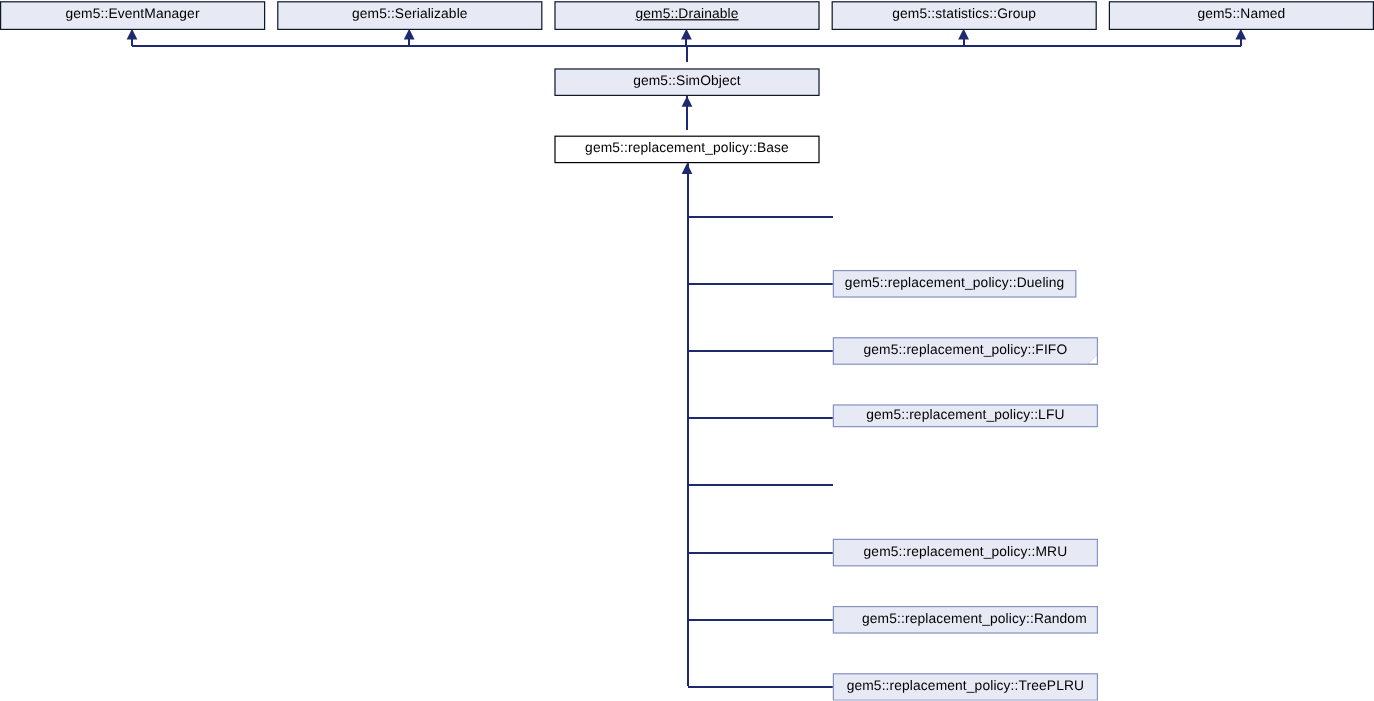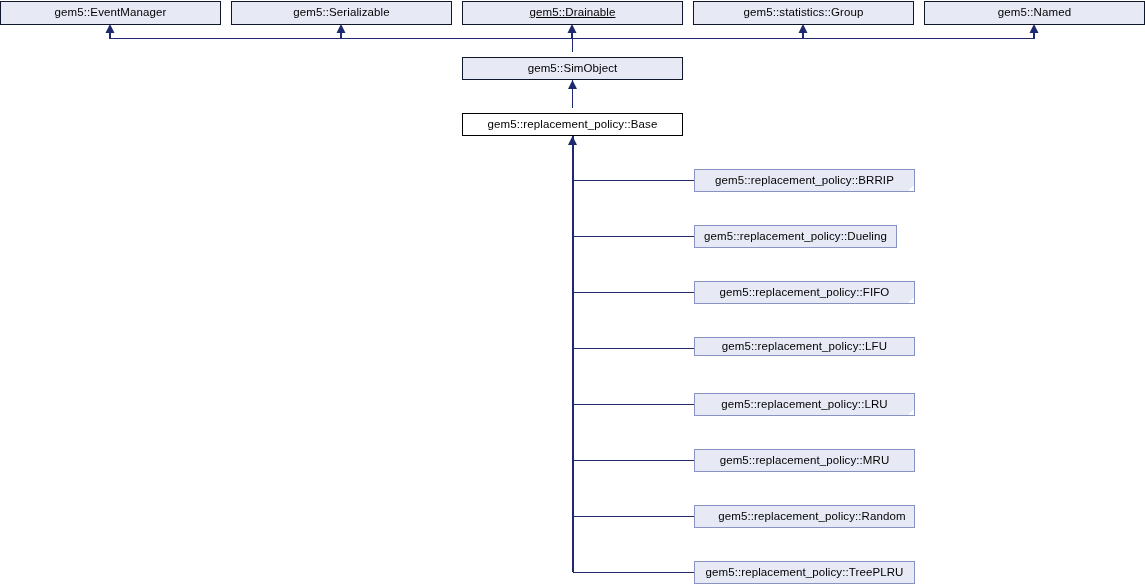--- a/index.html
+++ b/index.html
@@ -138,34 +138,28 @@
   </div>
 
   <div class="node base" style="left:462px; top:57px; width:221px; height:23px;">
     <span class="node-label">gem5::SimObject</span>
   </div>
 
   <div class="node current" style="left:462px; top:113px; width:221px; height:23px;">
     <span class="node-label">gem5::replacement_policy::Base</span>
   </div>
 
-  <div class="node derived folded" style="left:694px; top:169px; width:221px; height:23px;">
-    <span class="node-label">gem5::replacement_policy::BRRIP</span>
-  </div>
   <div class="node derived" style="left:694px; top:225px; width:203px; height:23px;">
     <span class="node-label">gem5::replacement_policy::Dueling</span>
   </div>
   <div class="node derived folded" style="left:694px; top:281px; width:221px; height:23px;">
     <span class="node-label">gem5::replacement_policy::FIFO</span>
   </div>
   <div class="node derived" style="left:694px; top:337px; width:221px; height:19px;">
     <span class="node-label">gem5::replacement_policy::LFU</span>
-  </div>
-  <div class="node derived folded" style="left:694px; top:393px; width:221px; height:23px;">
-    <span class="node-label">gem5::replacement_policy::LRU</span>
   </div>
   <div class="node derived" style="left:694px; top:449px; width:221px; height:23px;">
     <span class="node-label">gem5::replacement_policy::MRU</span>
   </div>
   <div class="node derived" style="left:694px; top:505px; width:221px; height:23px;padding-left:15px;">
     <span class="node-label">gem5::replacement_policy::Random</span>
   </div>
   <div class="node derived" style="left:694px; top:561px; width:221px; height:23px;">
     <span class="node-label">gem5::replacement_policy::TreePLRU</span>
   </div>

